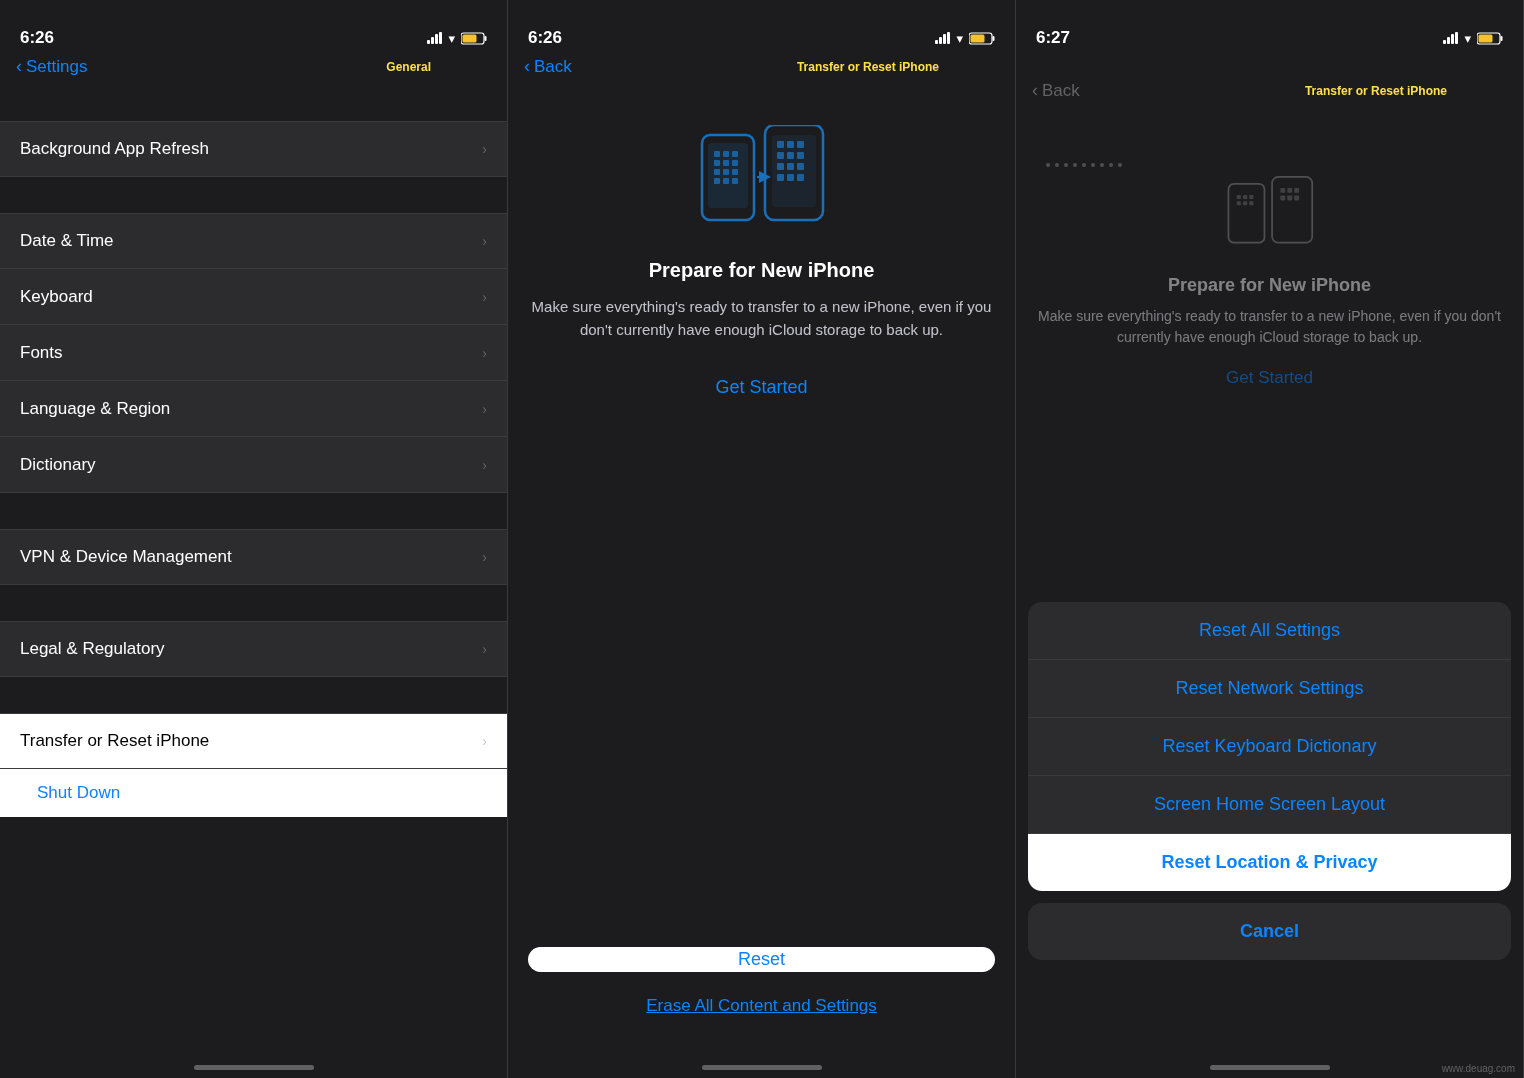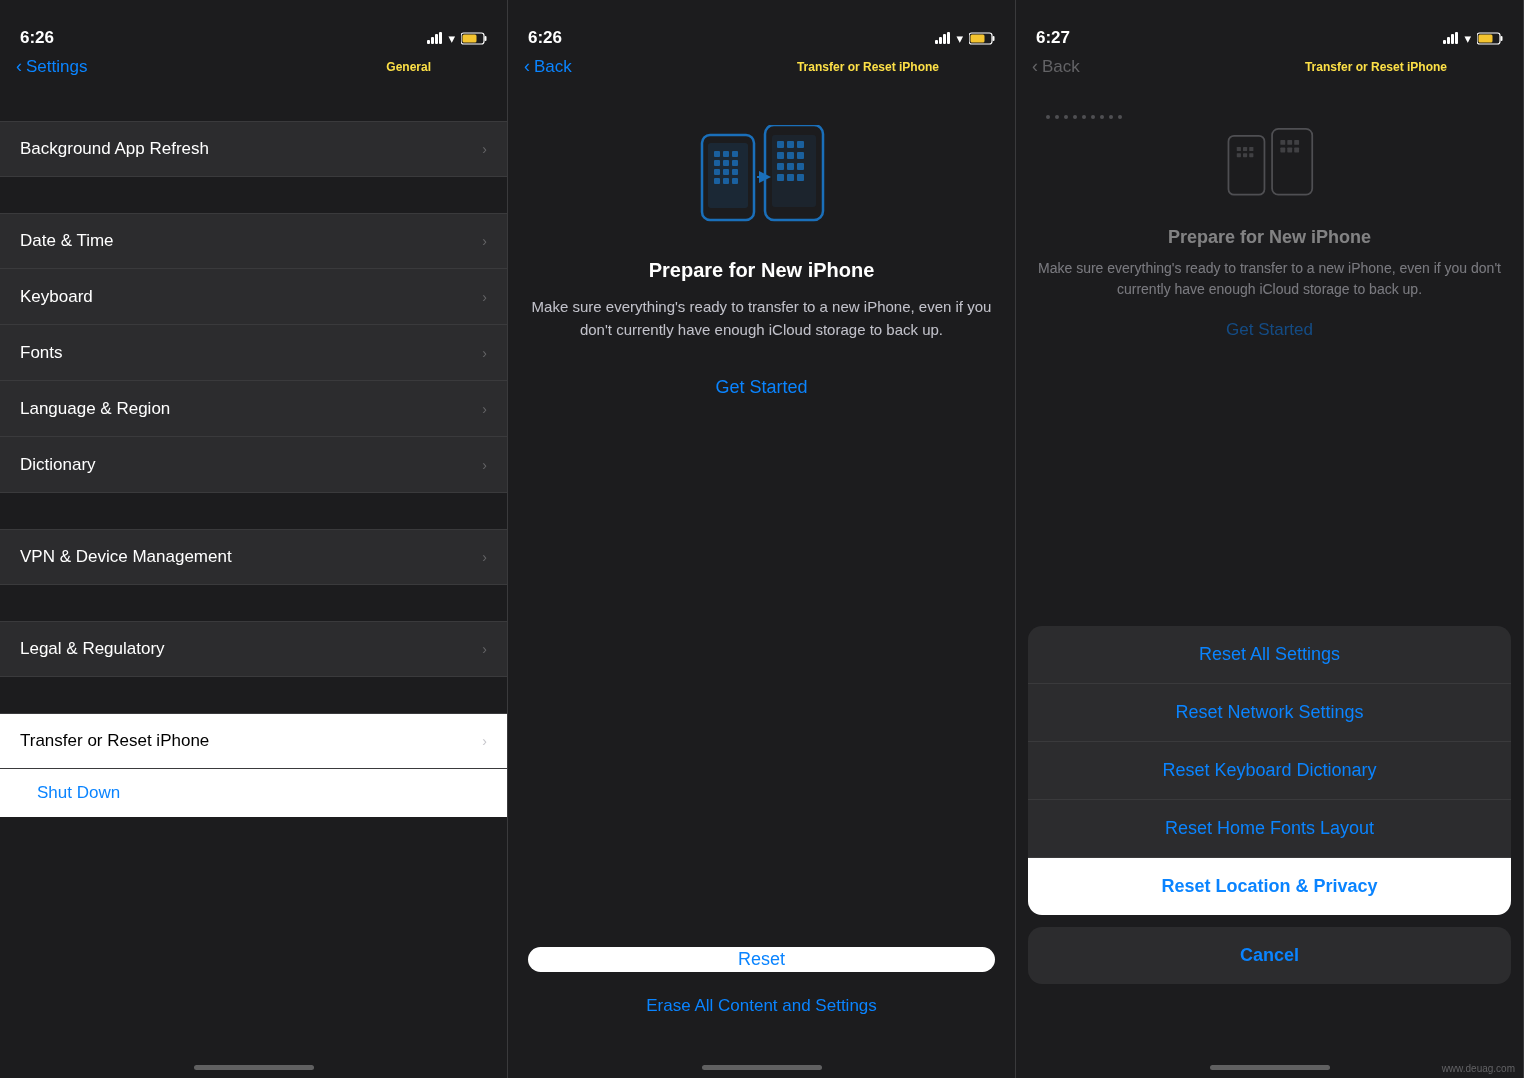--- a/index.html
+++ b/index.html
@@ -218,20 +218,21 @@
     }
 
     .erase-link {
       text-align: center;
       padding: 8px 0;
       cursor: pointer;
     }
     .erase-link-text {
       font-size: 17px;
       color: #0a84ff;
+      text-decoration: underline;
     }
 
     
     .panel-reset {
       background: #1c1c1e;
     }
 
     .reset-menu-sheet {
       background: #2c2c2e;
       border-radius: 14px;
@@ -506,21 +507,21 @@
         <span class="erase-link-text">Erase All Content and Settings</span>
       </div>
     </div>
   </div>
 
   <div class="home-indicator">
     <div class="home-bar"></div>
   </div>
 </div>
 
-<div class="phone-panel panel-reset" style="position:relative;">
+<div class="phone-panel panel-reset" style="position:relative;gap:24px;">
 
   <div class="status-bar">
     <span class="status-time">6:27</span>
     <div class="status-icons">
       <div class="signal-bars">
         <div class="signal-bar" style="height:4px;"></div>
         <div class="signal-bar" style="height:7px;"></div>
         <div class="signal-bar" style="height:10px;"></div>
         <div class="signal-bar" style="height:12px;"></div>
       </div>
@@ -589,21 +590,21 @@
         <div class="reset-menu-item">
           <span class="reset-menu-item-text">Reset All Settings</span>
         </div>
         <div class="reset-menu-item">
           <span class="reset-menu-item-text">Reset Network Settings</span>
         </div>
         <div class="reset-menu-item">
           <span class="reset-menu-item-text">Reset Keyboard Dictionary</span>
         </div>
         <div class="reset-menu-item">
-          <span class="reset-menu-item-text">Reset Home Fonts Layout</span>
+          <span class="reset-menu-item-text">Screen Home Screen Layout</span>
         </div>
         <div class="reset-menu-item highlighted" style="background:#fff;">
           <span class="reset-menu-item-text">Reset Location &amp; Privacy</span>
         </div>
       </div>
 
       <div class="cancel-sheet">
         <div class="cancel-item">
           <span class="cancel-item-text">Cancel</span>
         </div>

